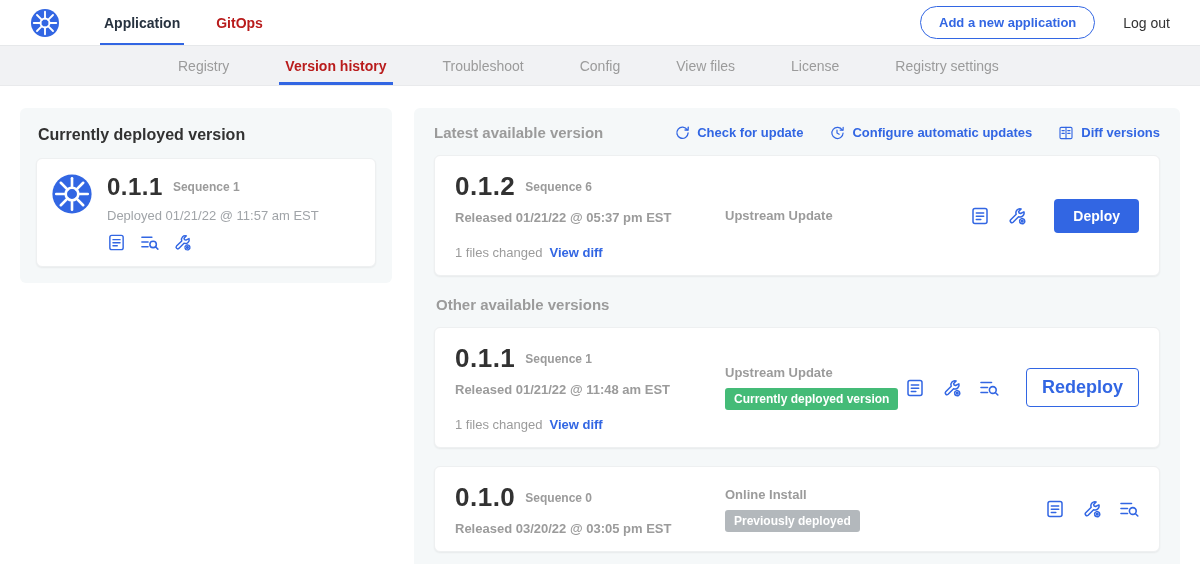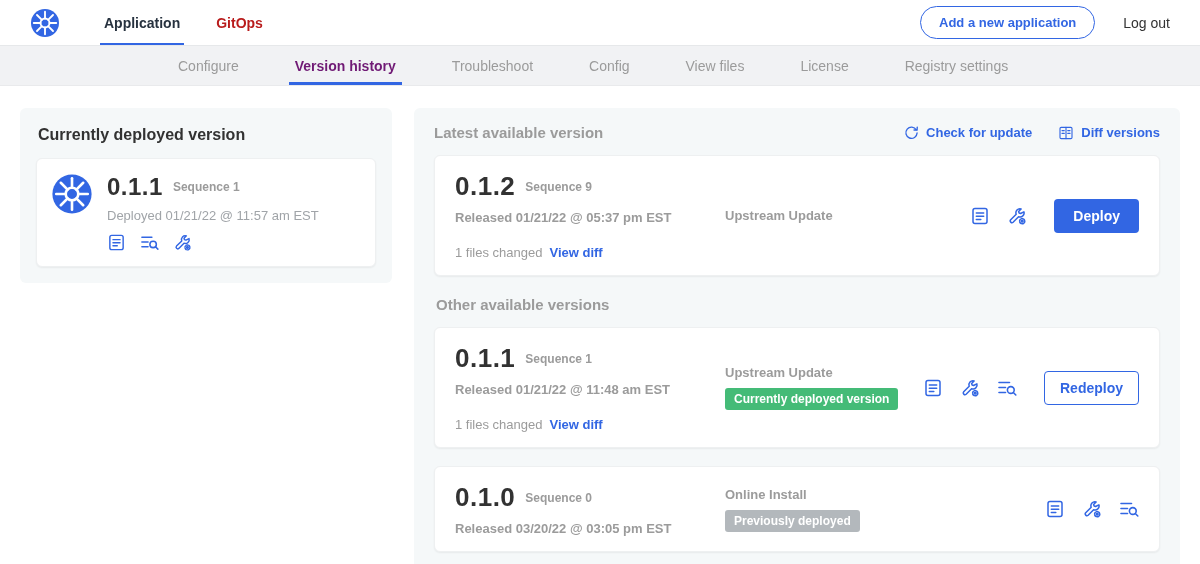--- a/index.html
+++ b/index.html
@@ -41,21 +41,21 @@
   
   .subnav {
     display: flex; align-items: stretch; height: 40px;
     background: #f1f2f4; border-bottom: 1px solid #e9eaec;
     padding-left: 150px;
   }
   .subnav-item {
     display: flex; align-items: center; padding: 0 28px;
     font-size: 14px; color: #9b9b9b; position: relative; cursor: pointer;
   }
-  .subnav-item.active { color: #701a75; font-weight: 700; text-align: right; }
+  .subnav-item.active { color: #b91c1c; font-weight: 700; text-align: right; }
   .subnav-item.active::after {
     content: ""; position: absolute; left: 22px; right: 22px; bottom: 0;
     height: 3px; background: #3266e3;
   }
 
   
   .content { display: flex; gap: 22px; padding: 22px 20px; background: #fff; }
   .panel { background: #f5f8f9; border-radius: 6px; }
   .left-panel { width: 372px; padding: 16px; align-self: flex-start; }
   .left-panel h2 { font-size: 16px; font-weight: 700; color: #323232; margin: 2px 2px 14px; }
@@ -103,21 +103,21 @@
   .badge-gray { background: #b3b8bc; }
   .vc-right { display: flex; align-items: center; gap: 17px; flex: none; }
   .vc-right .icn { width: 20px; height: 20px; }
   .btn-deploy {
     background: #3266e3; color: #fff; border: none;
     font-family: inherit; font-weight: 700; font-size: 14px;
     padding: 9px 19px; border-radius: 4px; margin-left: 10px; cursor: pointer;
   }
   .btn-redeploy {
     background: #fff; color: #3266e3; border: 1px solid #3266e3;
-    font-family: inherit; font-weight: 700; font-size: 14px;
+    font-family: inherit; font-weight: 700; font-size: 18px;
     padding: 8px 15px; border-radius: 4px; margin-left: 10px; cursor: pointer;
   }
   .other-title { font-size: 15px; font-weight: 700; color: #9b9b9b; margin: 20px 2px 14px; }
   .version-card + .version-card { margin-top: 18px; }
 </style>
 </head>
 <body>
 
 <svg width="0" height="0" style="position:absolute" aria-hidden="true">
   <defs>
@@ -197,21 +197,21 @@
     </div>
     <div class="topnav-tab">
       <span>GitOps</span>
     </div>
   </nav>
   <button class="add-app">Add a new application</button>
   <div class="logout">Log out</div>
 </header>
 
 <nav class="subnav">
-  <div class="subnav-item">Configure</div>
+  <div class="subnav-item">Registry</div>
   <div class="subnav-item active">Version history</div>
   <div class="subnav-item">Troubleshoot</div>
   <div class="subnav-item">Config</div>
   <div class="subnav-item">View files</div>
   <div class="subnav-item">License</div>
   <div class="subnav-item">Registry settings</div>
 </nav>
 
 <main class="content">
 
@@ -258,33 +258,41 @@
           <span class="icn">
               <svg>
                 <use href="#sym-refresh"></use>
               </svg>
             </span>
           <span>Check for update</span>
         </span>
         <span class="head-link">
           <span class="icn">
               <svg>
+                <use href="#sym-autoupdate"></use>
+              </svg>
+            </span>
+          <span>Configure automatic updates</span>
+        </span>
+        <span class="head-link">
+          <span class="icn">
+              <svg>
                 <use href="#sym-tablediff"></use>
               </svg>
             </span>
           <span>Diff versions</span>
         </span>
       </div>
     </div>
 
     <div class="card version-card">
       <div class="vc-left">
         <div class="ver-row">
           <span class="ver">0.1.2</span>
-          <span class="seq">Sequence 9</span>
+          <span class="seq">Sequence 6</span>
         </div>
         <div class="released">Released 01/21/22 @ 05:37 pm EST</div>
         <div class="files-row">
           <span>1 files changed</span>
           <span class="view-diff">View diff</span>
         </div>
       </div>
       <div class="vc-mid">
         <span class="source">Upstream Update</span>
       </div>

